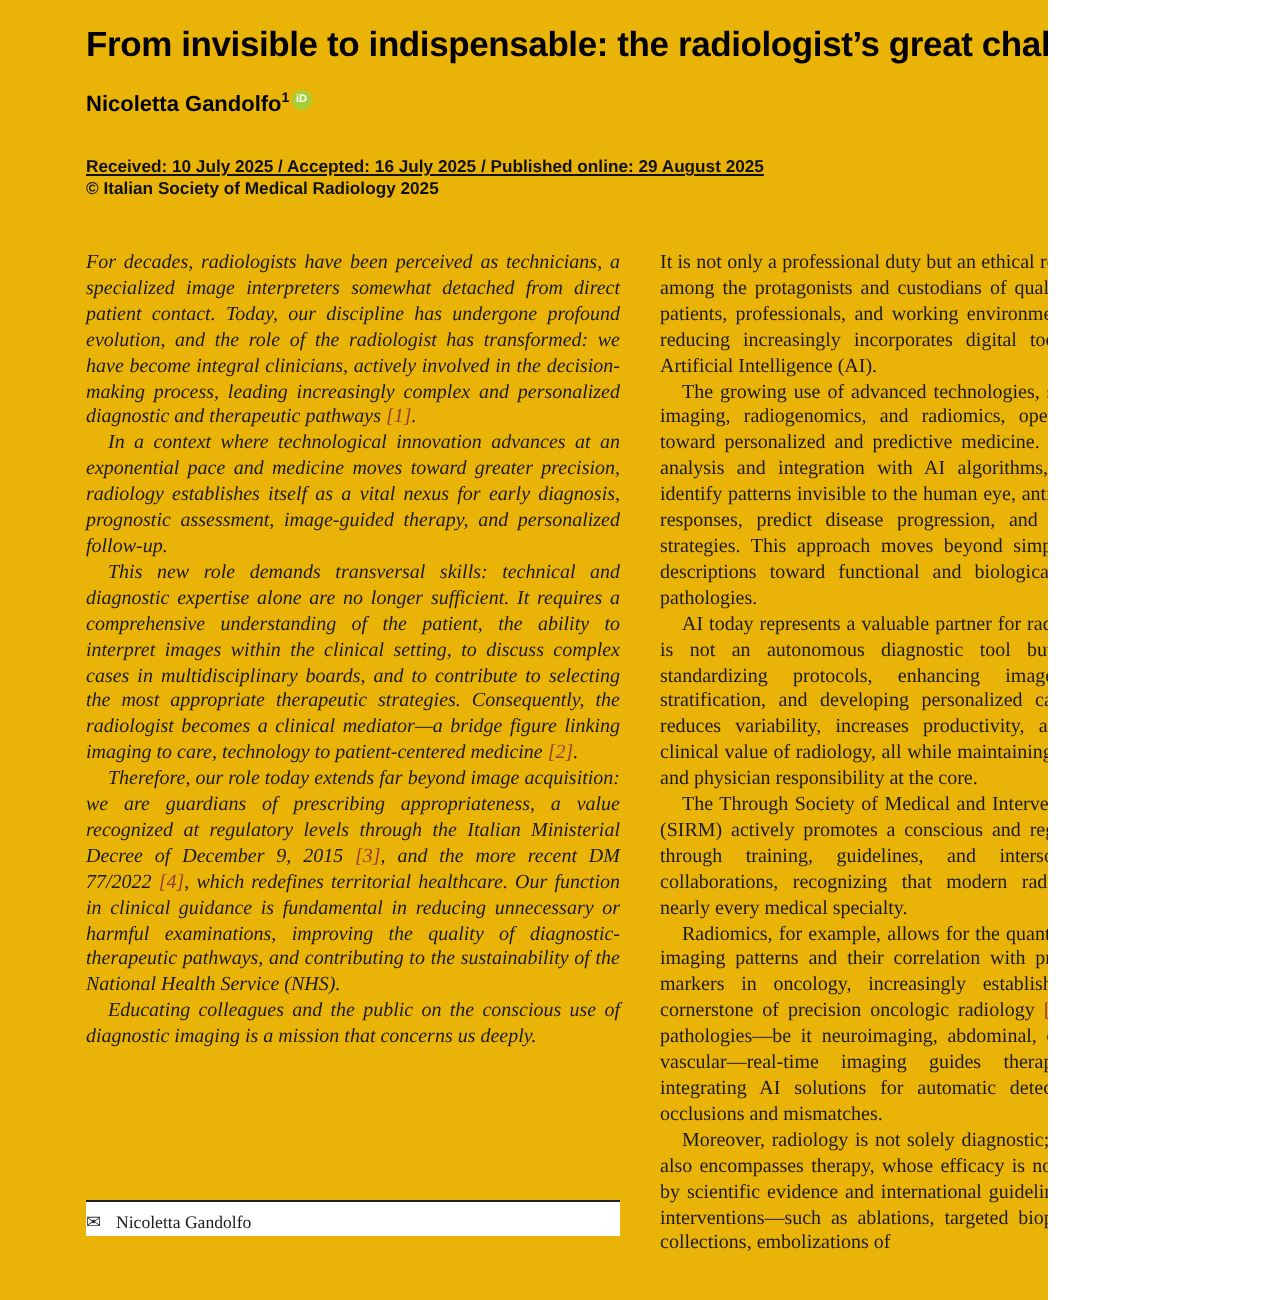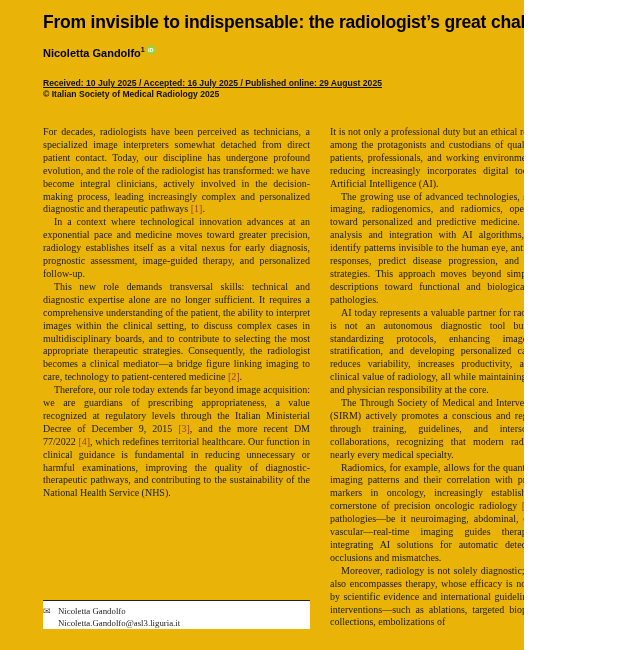--- a/index.html
+++ b/index.html
@@ -20,21 +20,21 @@
     text-align:center; line-height:10px; vertical-align:super; margin-left:1px;
     font-family:"Liberation Sans", sans-serif; cursor:pointer;
   }
   .dates { position:absolute; left:0; top:78px; font-size:8.6px; font-weight:bold; color:#111;text-decoration:underline; }
   .copyright { position:absolute; left:0; top:89px; font-size:8.6px; font-weight:bold; color:#111;text-align:right; }
 
   .col {
     position:absolute; top:126px; width:267px;
     font-size:10px; line-height:12.9px; text-align:justify; color:#1b1b1b;
   }
-  .col-left  { left:43px; }
+  .col-left  { left:43px;font-style:italic; }
   .col-right { left:330px; }
   .para { margin:0; }
   .para.indent { text-indent:11px; }
   .cite { color:var(--cite,#9b3b30); cursor:pointer; }
 
   .footnote {
     position:absolute; left:43px; top:600px; width:267px; background:#ffffff;
     border-top:1px solid #222; padding-top:5px;
     font-size:8.8px; line-height:11.5px; text-align:left;
   }
@@ -55,31 +55,31 @@
     </div>
     <div class="dates">Received: 10 July 2025 / Accepted: 16 July 2025 / Published online: 29 August 2025</div>
     <div class="copyright">© Italian Society of Medical Radiology 2025</div>
   </div>
 
   <div class="col col-left">
       <p class="para">For decades, radiologists have been perceived as technicians, a specialized image interpreters somewhat detached from direct patient contact. Today, our discipline has undergone profound evolution, and the role of the radiologist has transformed: we have become integral clinicians, actively involved in the decision-making process, leading increasingly complex and personalized diagnostic and therapeutic pathways <span class="cite">[1]</span>.</p>
       <p class="para indent">In a context where technological innovation advances at an exponential pace and medicine moves toward greater precision, radiology establishes itself as a vital nexus for early diagnosis, prognostic assessment, image-guided therapy, and personalized follow-up.</p>
       <p class="para indent">This new role demands transversal skills: technical and diagnostic expertise alone are no longer sufficient. It requires a comprehensive understanding of the patient, the ability to interpret images within the clinical setting, to discuss complex cases in multidisciplinary boards, and to contribute to selecting the most appropriate therapeutic strategies. Consequently, the radiologist becomes a clinical mediator—a bridge figure linking imaging to care, technology to patient-centered medicine <span class="cite">[2]</span>.</p>
       <p class="para indent">Therefore, our role today extends far beyond image acquisition: we are guardians of prescribing appropriateness, a value recognized at regulatory levels through the Italian Ministerial Decree of December 9, 2015 <span class="cite">[3]</span>, and the more recent DM 77/2022 <span class="cite">[4]</span>, which redefines territorial healthcare. Our function in clinical guidance is fundamental in reducing unnecessary or harmful examinations, improving the quality of diagnostic-therapeutic pathways, and contributing to the sustainability of the National Health Service (NHS).</p>
+      <p class="para indent">Educating colleagues and the public on the conscious use of diagnostic imaging is a mission that concerns us deeply.</p>
     </div>
   <div class="col col-right">
       <p class="para">It is not only a professional duty but an ethical responsibility to be among the protagonists and custodians of quality and safety for patients, professionals, and working environments, especially as reducing increasingly incorporates digital tools supported by Artificial Intelligence (AI).</p>
       <p class="para indent">The growing use of advanced technologies, such as molecular imaging, radiogenomics, and radiomics, opens new horizons toward personalized and predictive medicine. Through big data analysis and integration with AI algorithms, radiologists can identify patterns invisible to the human eye, anticipate therapeutic responses, predict disease progression, and guide preventive strategies. This approach moves beyond simple morphological descriptions toward functional and biological assessments of pathologies.</p>
       <p class="para indent">AI today represents a valuable partner for radiologists <span class="cite">[5, 6]</span>. It is not an autonomous diagnostic tool but a support for standardizing protocols, enhancing image quality, risk stratification, and developing personalized care pathways. AI reduces variability, increases productivity, and enhances the clinical value of radiology, all while maintaining human judgment and physician responsibility at the core.</p>
       <p class="para indent">The Through Society of Medical and Interventional Radiology (SIRM) actively promotes a conscious and regulated use of AI through training, guidelines, and intersocietal scientific collaborations, recognizing that modern radiology permeates nearly every medical specialty.</p>
       <p class="para indent">Radiomics, for example, allows for the quantitative analysis of imaging patterns and their correlation with predictive genomic markers in oncology, increasingly establishing itself as a cornerstone of precision oncologic radiology <span class="cite">[7]</span>. In emergency pathologies—be it neuroimaging, abdominal, or cardiothoracic-vascular—real-time imaging guides therapeutic decisions, integrating AI solutions for automatic detection of vascular occlusions and mismatches.</p>
       <p class="para indent">Moreover, radiology is not solely diagnostic; in many cases, it also encompasses therapy, whose efficacy is now well-supported by scientific evidence and international guidelines. Image-guided interventions—such as ablations, targeted biopsies, drainage of collections, embolizations of</p>
     </div>
 
   <div class="footnote">
     <div class="fn-row">
       <span class="fn-icon">✉</span>
       <span class="fn-text">Nicoletta Gandolfo</span>
     </div>
-    <div class="fn-email">Nicoletta.Gandolfo@asl3.liguria.it</div>
   </div>
 
 </div>
 
 </body></html>

